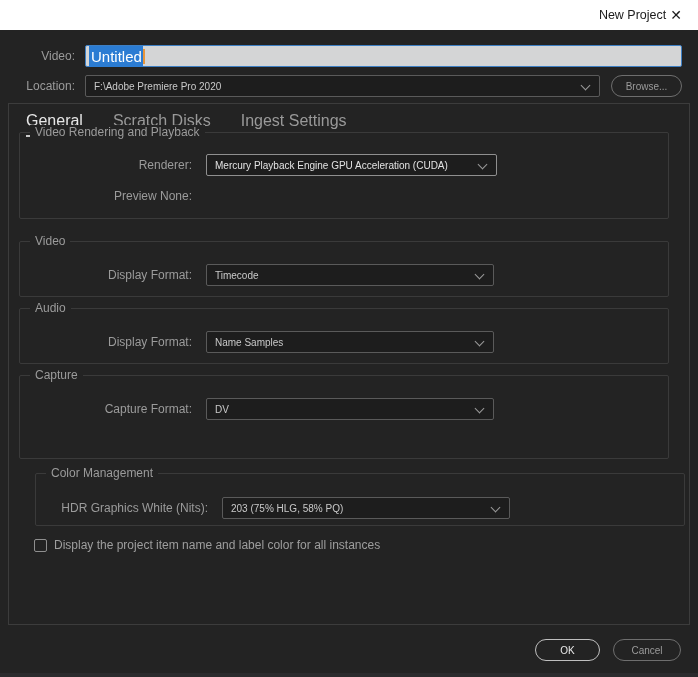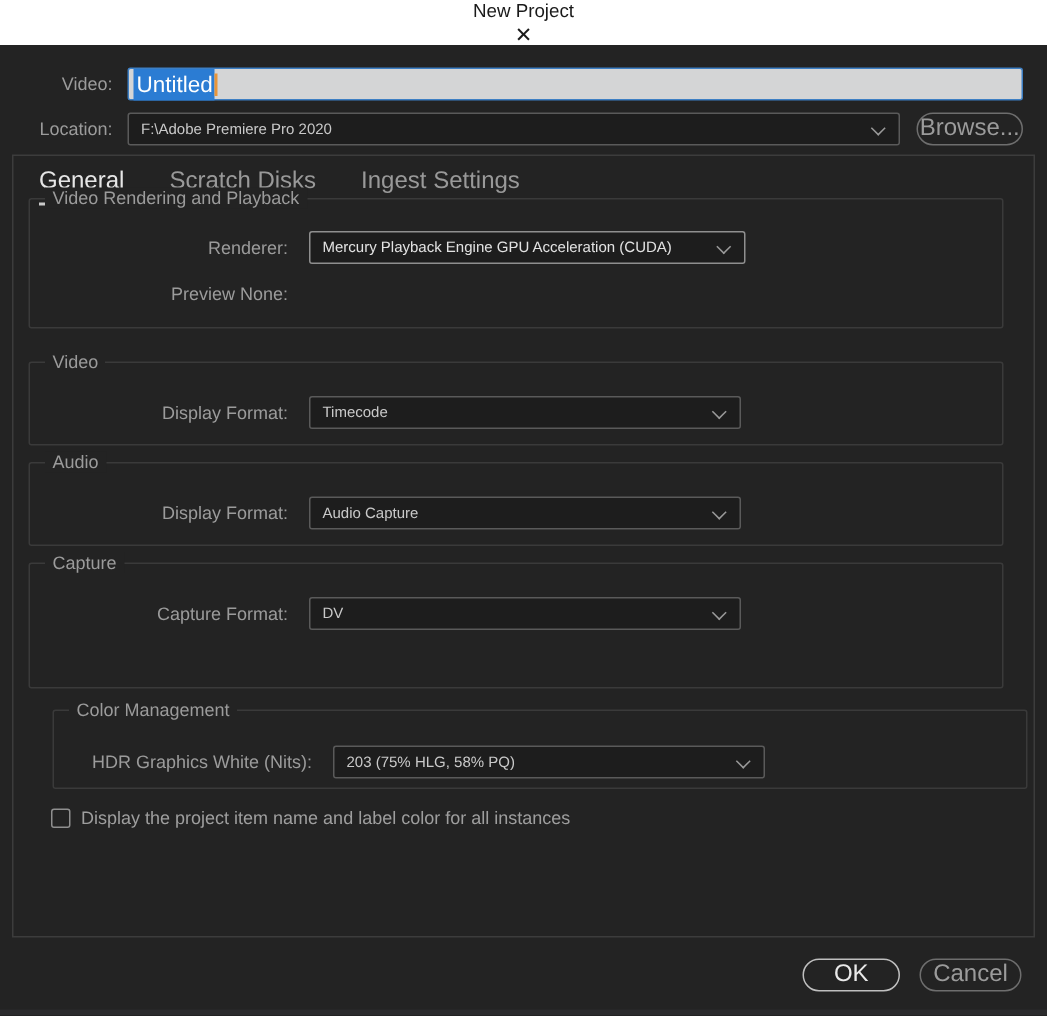--- a/index.html
+++ b/index.html
@@ -3,21 +3,21 @@
 <meta charset="utf-8">
 <style>
   * { margin:0; padding:0; box-sizing:border-box; }
   html,body { width:698px; height:677px; }
   body { font-family:"Liberation Sans", sans-serif; background:#232323; overflow:hidden; }
 
   #dialog { position:relative; width:698px; height:677px; background:#232323; }
 
   
   .titlebar { position:absolute; left:0; top:0; width:698px; height:30px; background:#ffffff;
-              display:flex; align-items:center; justify-content:space-between; padding:0 12px;flex-direction:column; }
+              display:flex; align-items:center; justify-content:flex-end; padding:0 12px; }
   .titlebar .title { font-size:12.5px; color:#1a1a1a; }
   .titlebar .close { font-size:14px; color:#1a1a1a; cursor:default; line-height:1; padding:2px 4px; }
 
   .label { position:absolute; font-size:12px; color:#9b9b9b; text-align:right; white-space:nowrap; }
 
   
   .name-input { position:absolute; left:85px; top:45px; width:597px; height:22px;
                 background:#d4d5d6; border:1px solid #3d7fc4; border-radius:2px;
                 display:flex; align-items:center; padding-left:3px; }
   .name-input .sel { background:#2b7cd3; color:#ffffff; font-size:15px; padding:2px 1px 2px 2px; }
@@ -29,21 +29,21 @@
               font-size:10px; color:#c9c9c9; white-space:nowrap; overflow:hidden; }
   .dropdown .chev { position:absolute; right:10px; top:6px; width:7px; height:7px;
                     border-right:1.5px solid #9a9a9a; border-bottom:1.5px solid #9a9a9a;
                     transform:rotate(45deg); }
   .dropdown.focused { border-color:#8f8f8f; color:#e2e2e2; }
   .dropdown.disabled { border-color:#383838; color:#565656; background:transparent; }
   .dropdown.disabled .chev { border-color:#4a4a4a; }
 
   
   .pill { position:absolute; height:22px; background:transparent; border:1px solid #6e6e6e;
-          border-radius:11px; color:#9b9b9b; font-size:16px; display:flex;
+          border-radius:11px; color:#9b9b9b; font-size:10px; display:flex;
           align-items:center; justify-content:center; cursor:default; }
   .pill.primary { border-color:#bfbfbf; color:#e9e9e9; }
 
   
   .panel { position:absolute; left:8px; top:103px; width:682px; height:522px;
            border:1px solid #3c3c3c; }
   .tabs { position:absolute; left:17px; top:8px; display:flex; gap:30px; }
   .tab { font-size:16px; color:#999999; padding-bottom:5px; cursor:default; }
   .tab.active { color:#e6e6e6; border-bottom:2px solid #c9c9c9; }
 
@@ -106,21 +106,21 @@
       <div class="dropdown" style="left:186px; top:22px; width:288px;">
         <span>Timecode</span>
         <span class="chev"></span>
       </div>
     </div>
 
     <div class="group" style="top:204px; height:56px;">
       <span class="legend">Audio</span>
       <div class="label" style="left:0; top:26px; width:172px;">Display Format:</div>
       <div class="dropdown" style="left:186px; top:22px; width:288px;">
-        <span>Audio Capture</span>
+        <span>Name Samples</span>
         <span class="chev"></span>
       </div>
     </div>
 
     <div class="group" style="top:271px; height:84px;">
       <span class="legend">Capture</span>
       <div class="label" style="left:0; top:26px; width:172px;">Capture Format:</div>
       <div class="dropdown" style="left:186px; top:22px; width:288px;">
         <span>DV</span>
         <span class="chev"></span>

